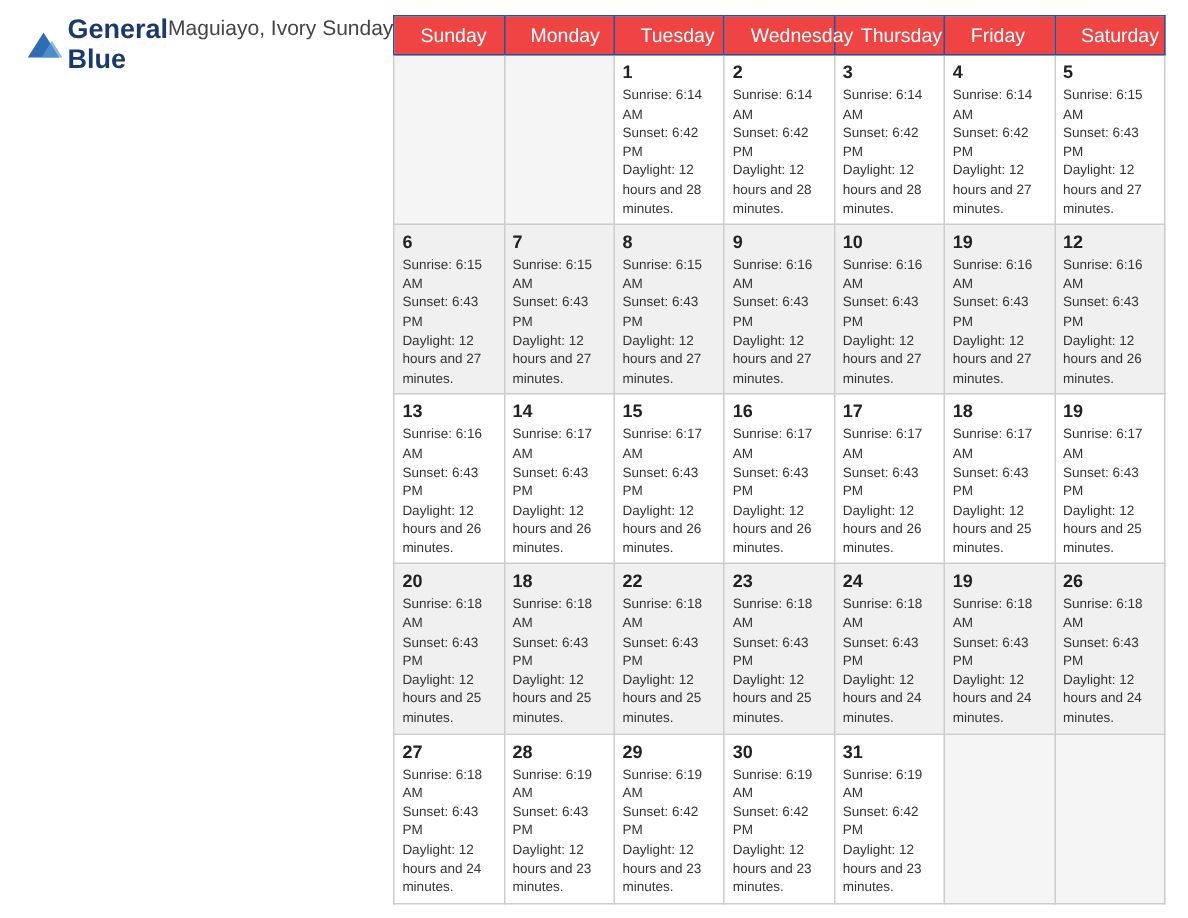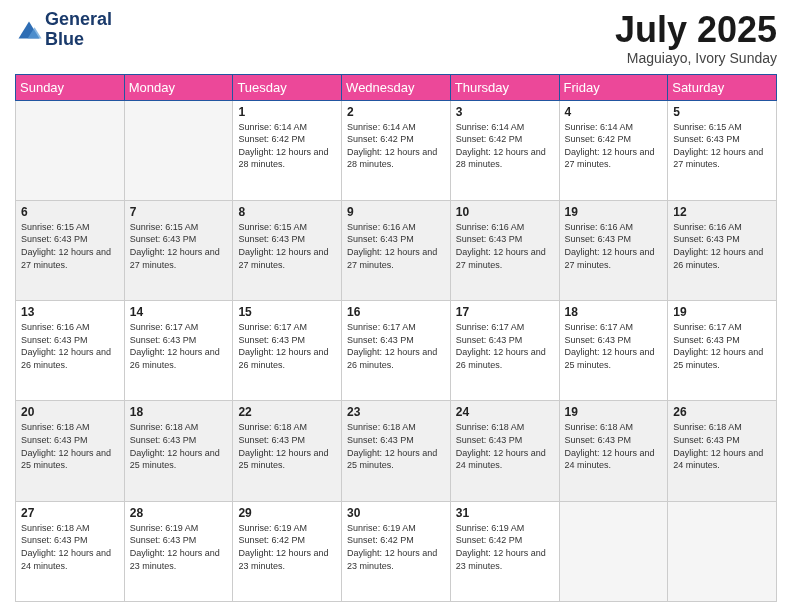--- a/index.html
+++ b/index.html
@@ -8,21 +8,21 @@
       background: #fff;
       width: 792px;
       height: 612px;
       overflow: hidden;
     }
     .page {
       width: 792px;
       height: 612px;
       padding: 10px 15px;
       display: flex;
-      flex-direction: column;
+      flex-direction: row;
     }
     .header {
       display: flex;
       justify-content: space-between;
       align-items: flex-start;
       margin-bottom: 8px;
     }
     .logo {
       display: flex;
       align-items: center;
@@ -52,24 +52,24 @@
       color: #444;
     }
     .calendar {
       flex: 1;
       border: 1px solid #ccc;
       border-collapse: collapse;
       width: 100%;
       table-layout: fixed;
     }
     .calendar th {
-      background: #ec4899;
+      background: #ef4444;
       color: #fff;
       text-align: left;
-      padding: 5px 4px;
+      padding: 5px 17px;
       font-size: 13px;
       font-weight: normal;
       border: 1px solid #2255a0;
     }
     .calendar td {
       vertical-align: top;
       border: 1px solid #ccc;
       padding: 4px 5px;
       font-size: 9.5px;
       color: #222;
@@ -105,21 +105,20 @@
       <svg class="logo-icon" viewBox="0 0 40 40" xmlns="http://www.w3.org/2000/svg">
         <polygon points="5,32 20,8 35,32" fill="#2e6db4"></polygon>
         <polygon points="18,32 28,16 38,32" fill="#5b9bd5" opacity="0.7"></polygon>
       </svg>
       <div class="logo-text">
         <div>General</div>
         <div>Blue</div>
       </div>
     </div>
     <div class="title-block">
-      <div class="month-title">July 2025</div>
       <div class="location">Maguiayo, Ivory Sunday</div>
     </div>
   </div>
 
   <table class="calendar">
     <thead>
       <tr>
       <th>Sunday</th>
           <th>Monday</th>
           <th>Tuesday</th>

